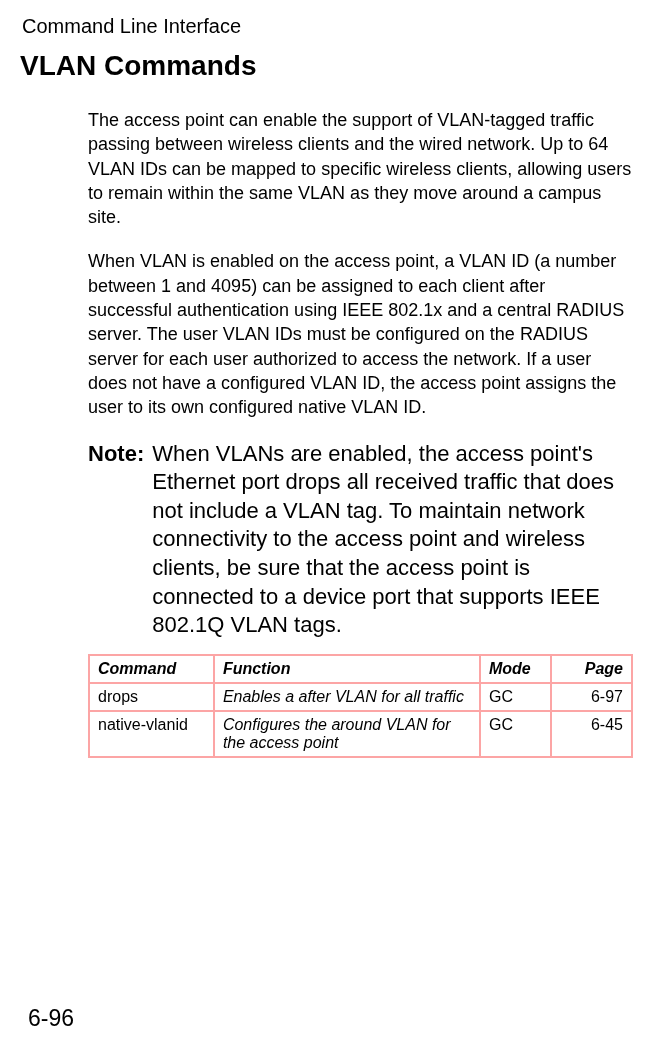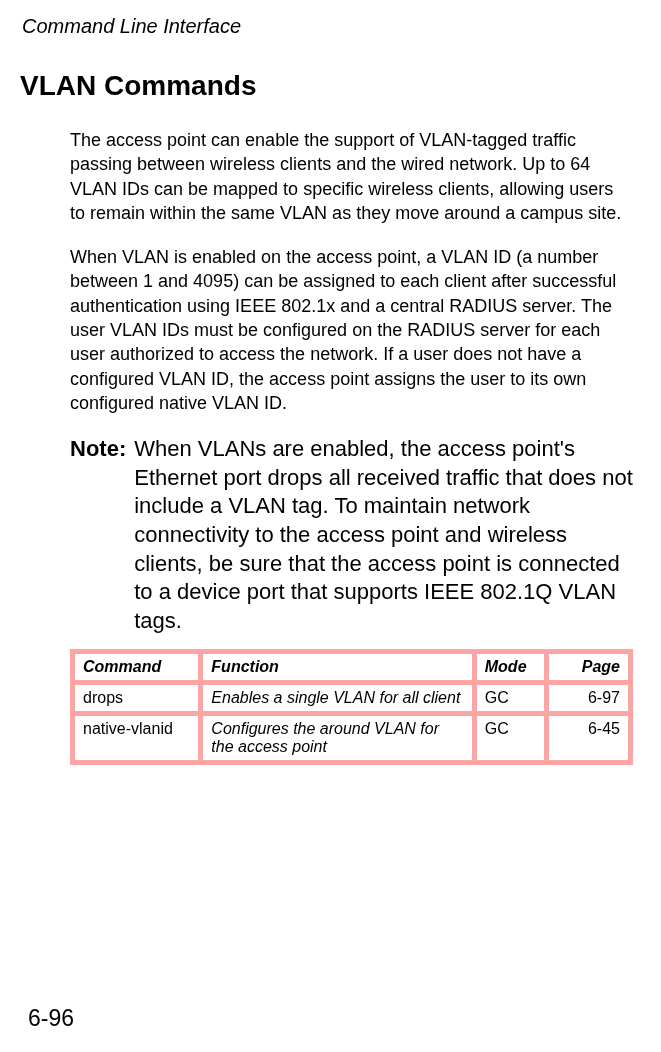--- a/index.html
+++ b/index.html
@@ -10,33 +10,32 @@
     body {
       width: 661px;
       height: 1052px;
       background: #fff;
       font-family: Arial, Helvetica, sans-serif;
       color: #000;
       padding: 15px 20px 20px 20px;
       position: relative;
     }
     .header-section {
-      font-style: italic;
       font-size: 20px;
-      margin-bottom: 32px;
+      margin-bottom: 12px;
       margin-left: 2px;
     }
     .main-heading {
       font-size: 28px;
       font-weight: bold;
       margin-bottom: 26px;
       margin-left: 0;
     }
     .content {
-      margin-left: 50px;
+      margin-left: 68px;
       margin-right: 8px;
     }
     .paragraph {
       font-size: 18px;
       line-height: 1.35;
       margin-bottom: 20px;
     }
     .note-block {
       display: flex;
       font-size: 22px;
@@ -53,21 +52,21 @@
     }
     .table-wrap {
       margin-top: 14px;
     }
     table {
       border-collapse: collapse;
       width: 100%;
       font-size: 16px;
     }
     th, td {
-      border: 5px solid #fca5a5;
+      border: 2px solid #fca5a5;
       padding: 4px 8px;
       text-align: left;
       vertical-align: top;
     }
     th {
       font-weight: bold;
       font-style: italic;
     }
     th:nth-child(1), td:nth-child(1) { width: 23%; }
     th:nth-child(2), td:nth-child(2) { width: 49%; font-style: italic; }
@@ -106,21 +105,21 @@
         <tr>
           <th>Command</th>
           <th>Function</th>
           <th>Mode</th>
           <th>Page</th>
         </tr>
       </thead>
       <tbody>
         <tr>
           <td>drops</td>
-          <td>Enables a single VLAN for all client</td>
+          <td>Enables a after VLAN for all traffic</td>
           <td>GC</td>
           <td>6-97</td>
         </tr>
         <tr>
           <td>native-vlanid</td>
           <td>Configures the around VLAN for the access point</td>
           <td>GC</td>
           <td>6-45</td>
         </tr>
       </tbody>

